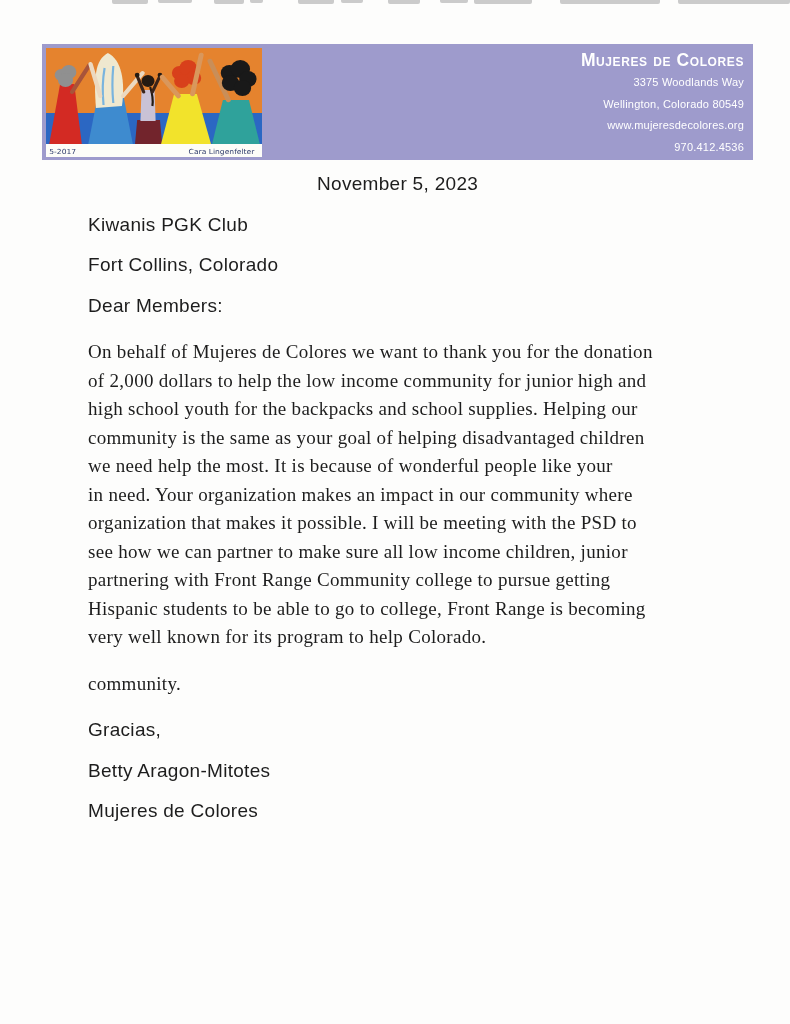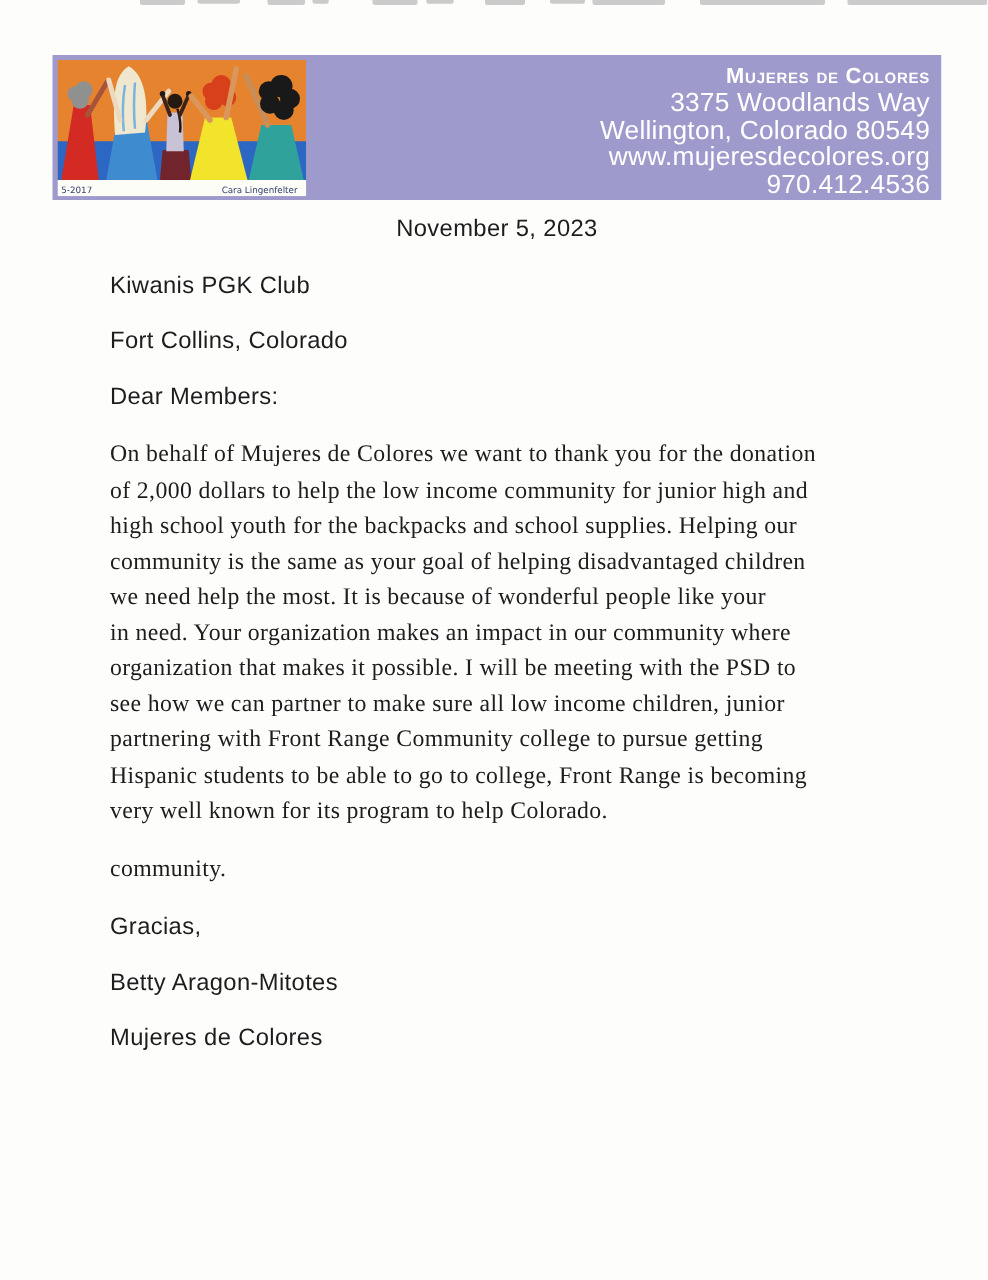--- a/index.html
+++ b/index.html
@@ -11,36 +11,36 @@
   }
   
   .scan-marks{position:absolute;left:0;top:0;width:790px;height:8px;}
   .scan-marks span{position:absolute;top:0;background:rgba(90,90,90,0.30);border-radius:0 0 2px 2px;}
 
   
   .banner{
     position:absolute;left:42px;top:44px;width:711px;height:116px;
     background:var(--banner,#9e9bcc);
   }
-  .artwork{position:absolute;left:4px;top:4px;width:199px;height:109px;}
+  .artwork{position:absolute;left:4px;top:4px;width:216px;height:109px;}
   .artwork svg{display:block;width:100%;height:100%;}
   .org-block{position:absolute;top:5px;right:9px;text-align:right;color:#ffffff;}
   .org-name{
     font-size:17.5px;font-weight:bold;font-variant:small-caps;
     letter-spacing:0.6px;line-height:23px;
   }
-  .org-line{font-size:21px;line-height:21.5px;letter-spacing:0.2px;}
+  .org-line{font-size:11px;line-height:21.5px;letter-spacing:0.2px;}
 
   
   .letter{
     position:absolute;left:88px;top:170px;width:650px;
     font-size:19px;line-height:28.5px;letter-spacing:0.3px;
   }
   .date{margin:0 0 12px 229px;}
-  .line{margin:16px 0 12px 0;}
+  .line{margin:0 0 12px 0;}
   .para{margin:18px 0;}
   .pline{white-space:nowrap;font-family:Liberation Serif, serif;}
 
   
   .a-orange{fill:var(--art-orange,#e5832e);}
   .a-sea{fill:var(--art-sea,#2b67c3);}
   .a-red{fill:var(--art-red-dress,#d32a23);}
   .a-grayhair{fill:var(--art-gray-hair,#909090);}
   .a-blue{fill:var(--art-blue-dress,#3e8bcf);}
   .a-blonde{fill:var(--art-blonde-hair,#efe8cf);}

